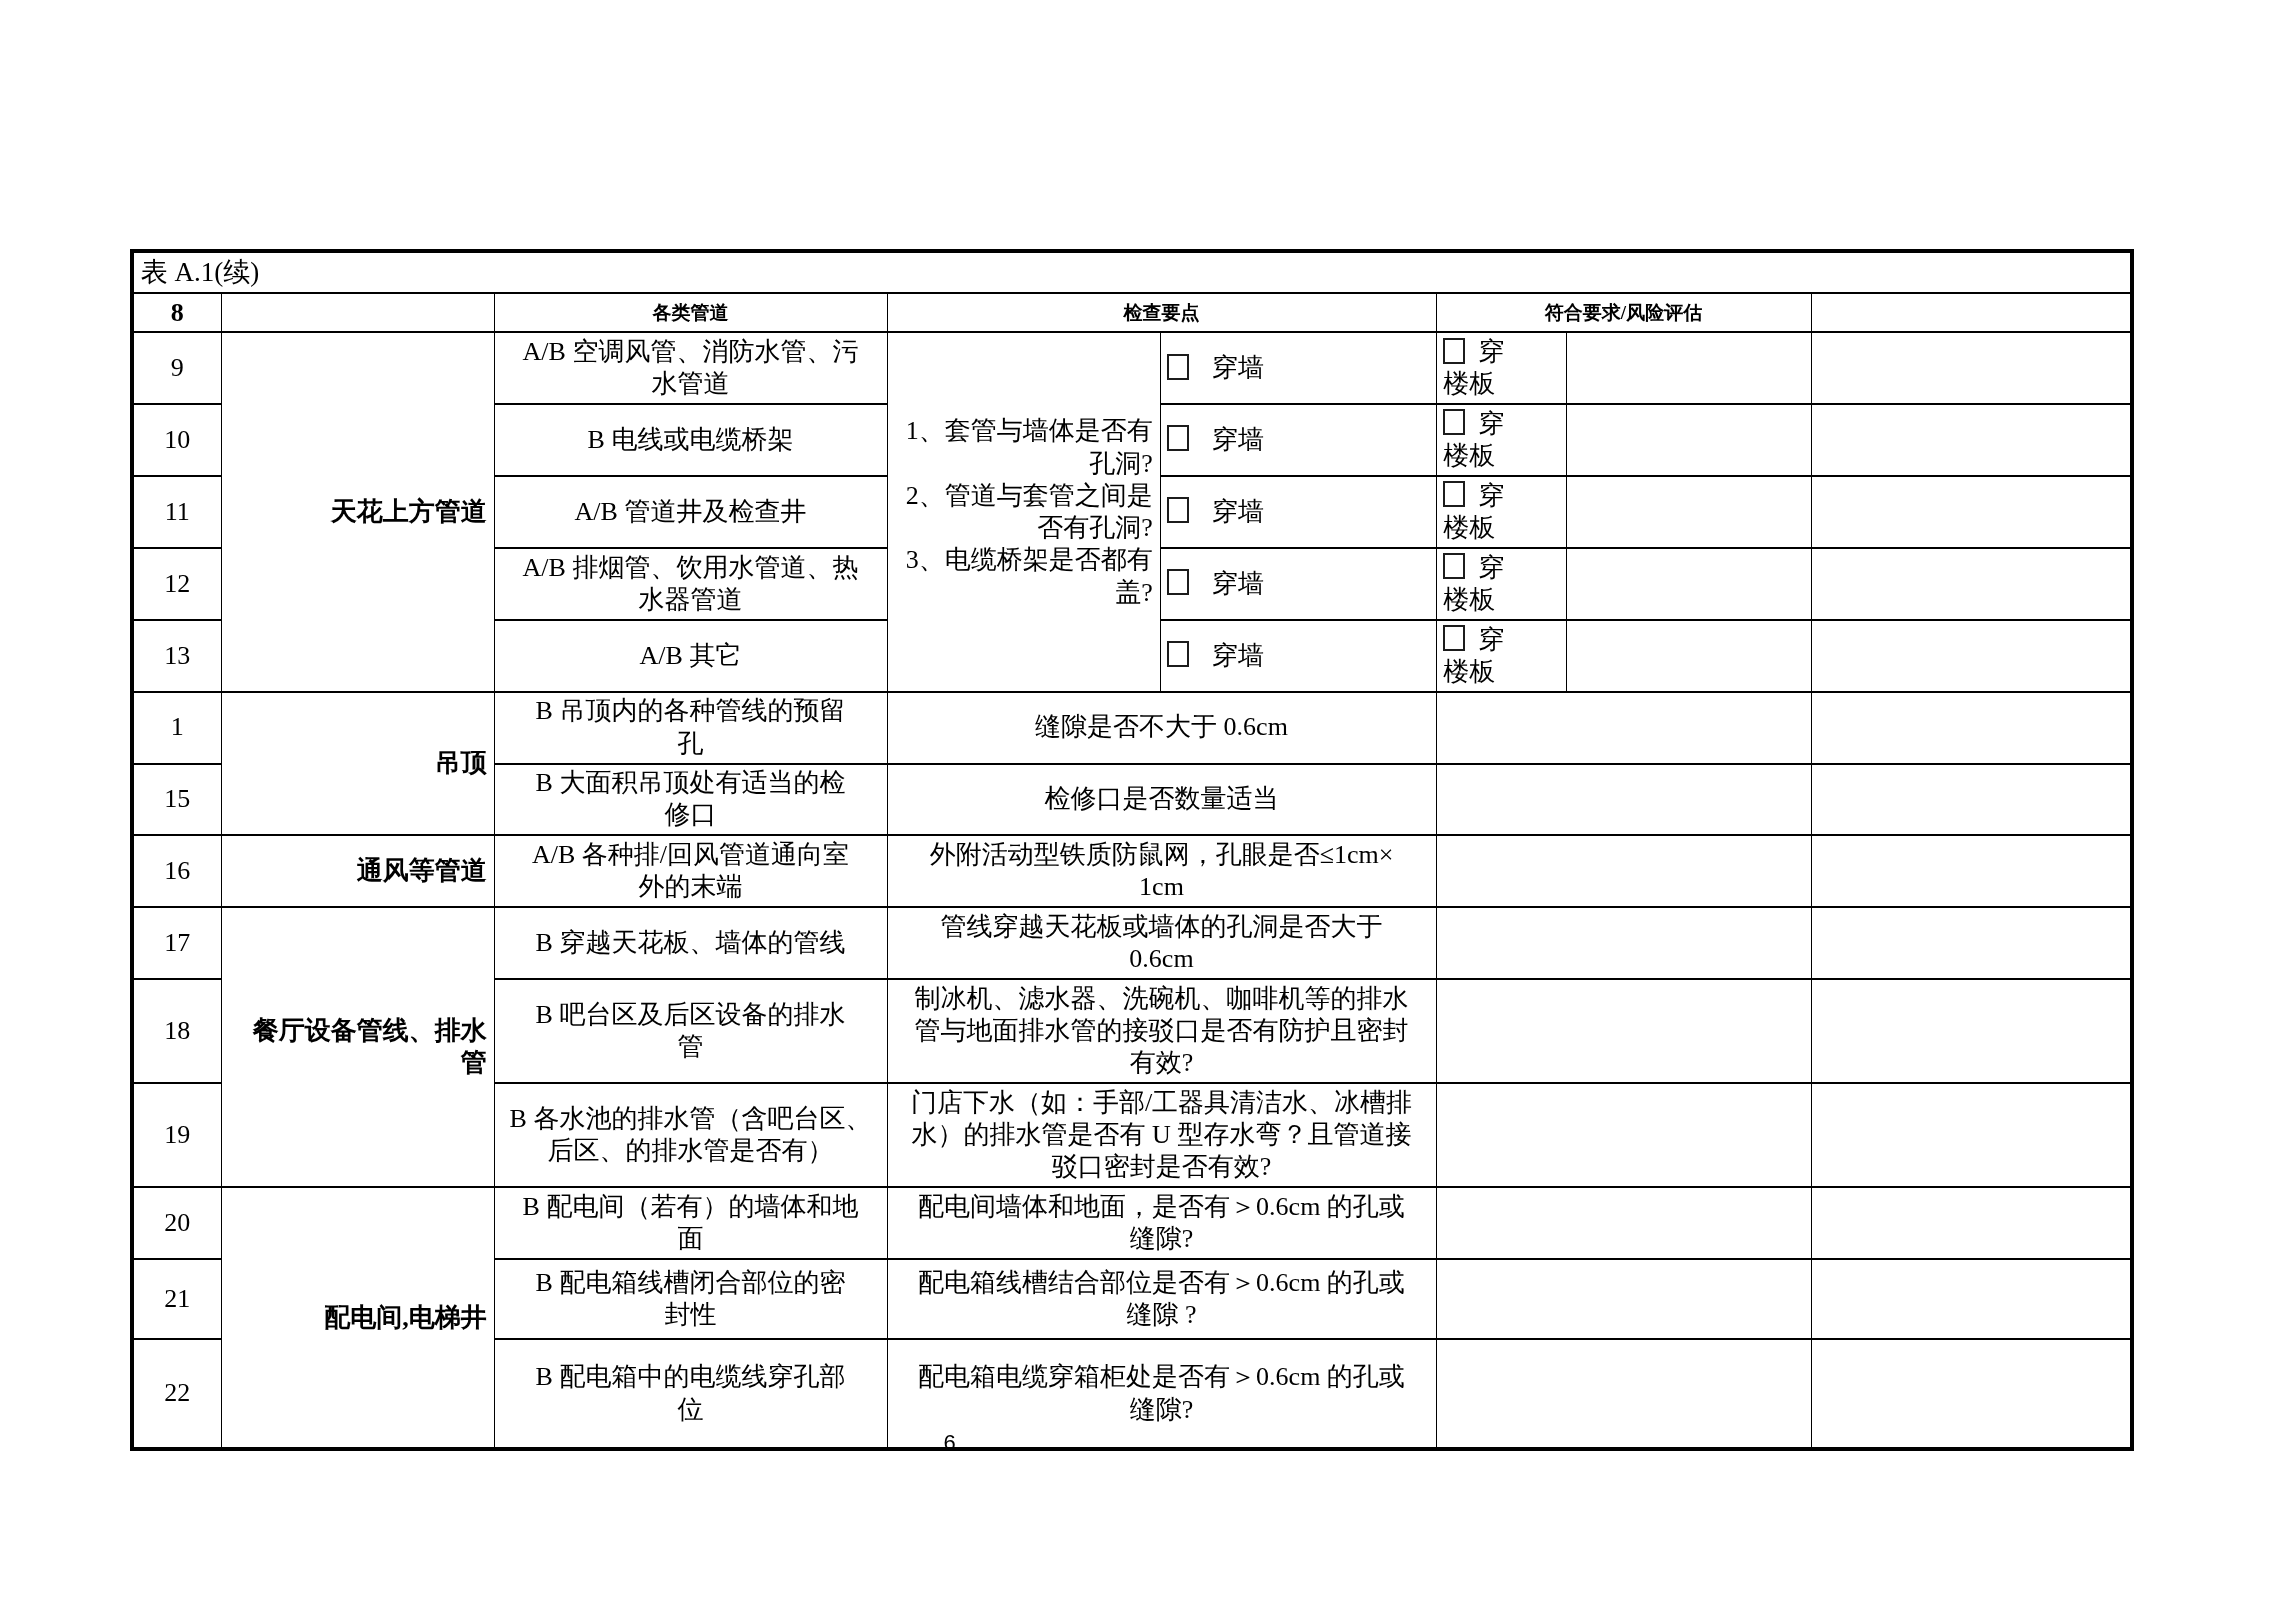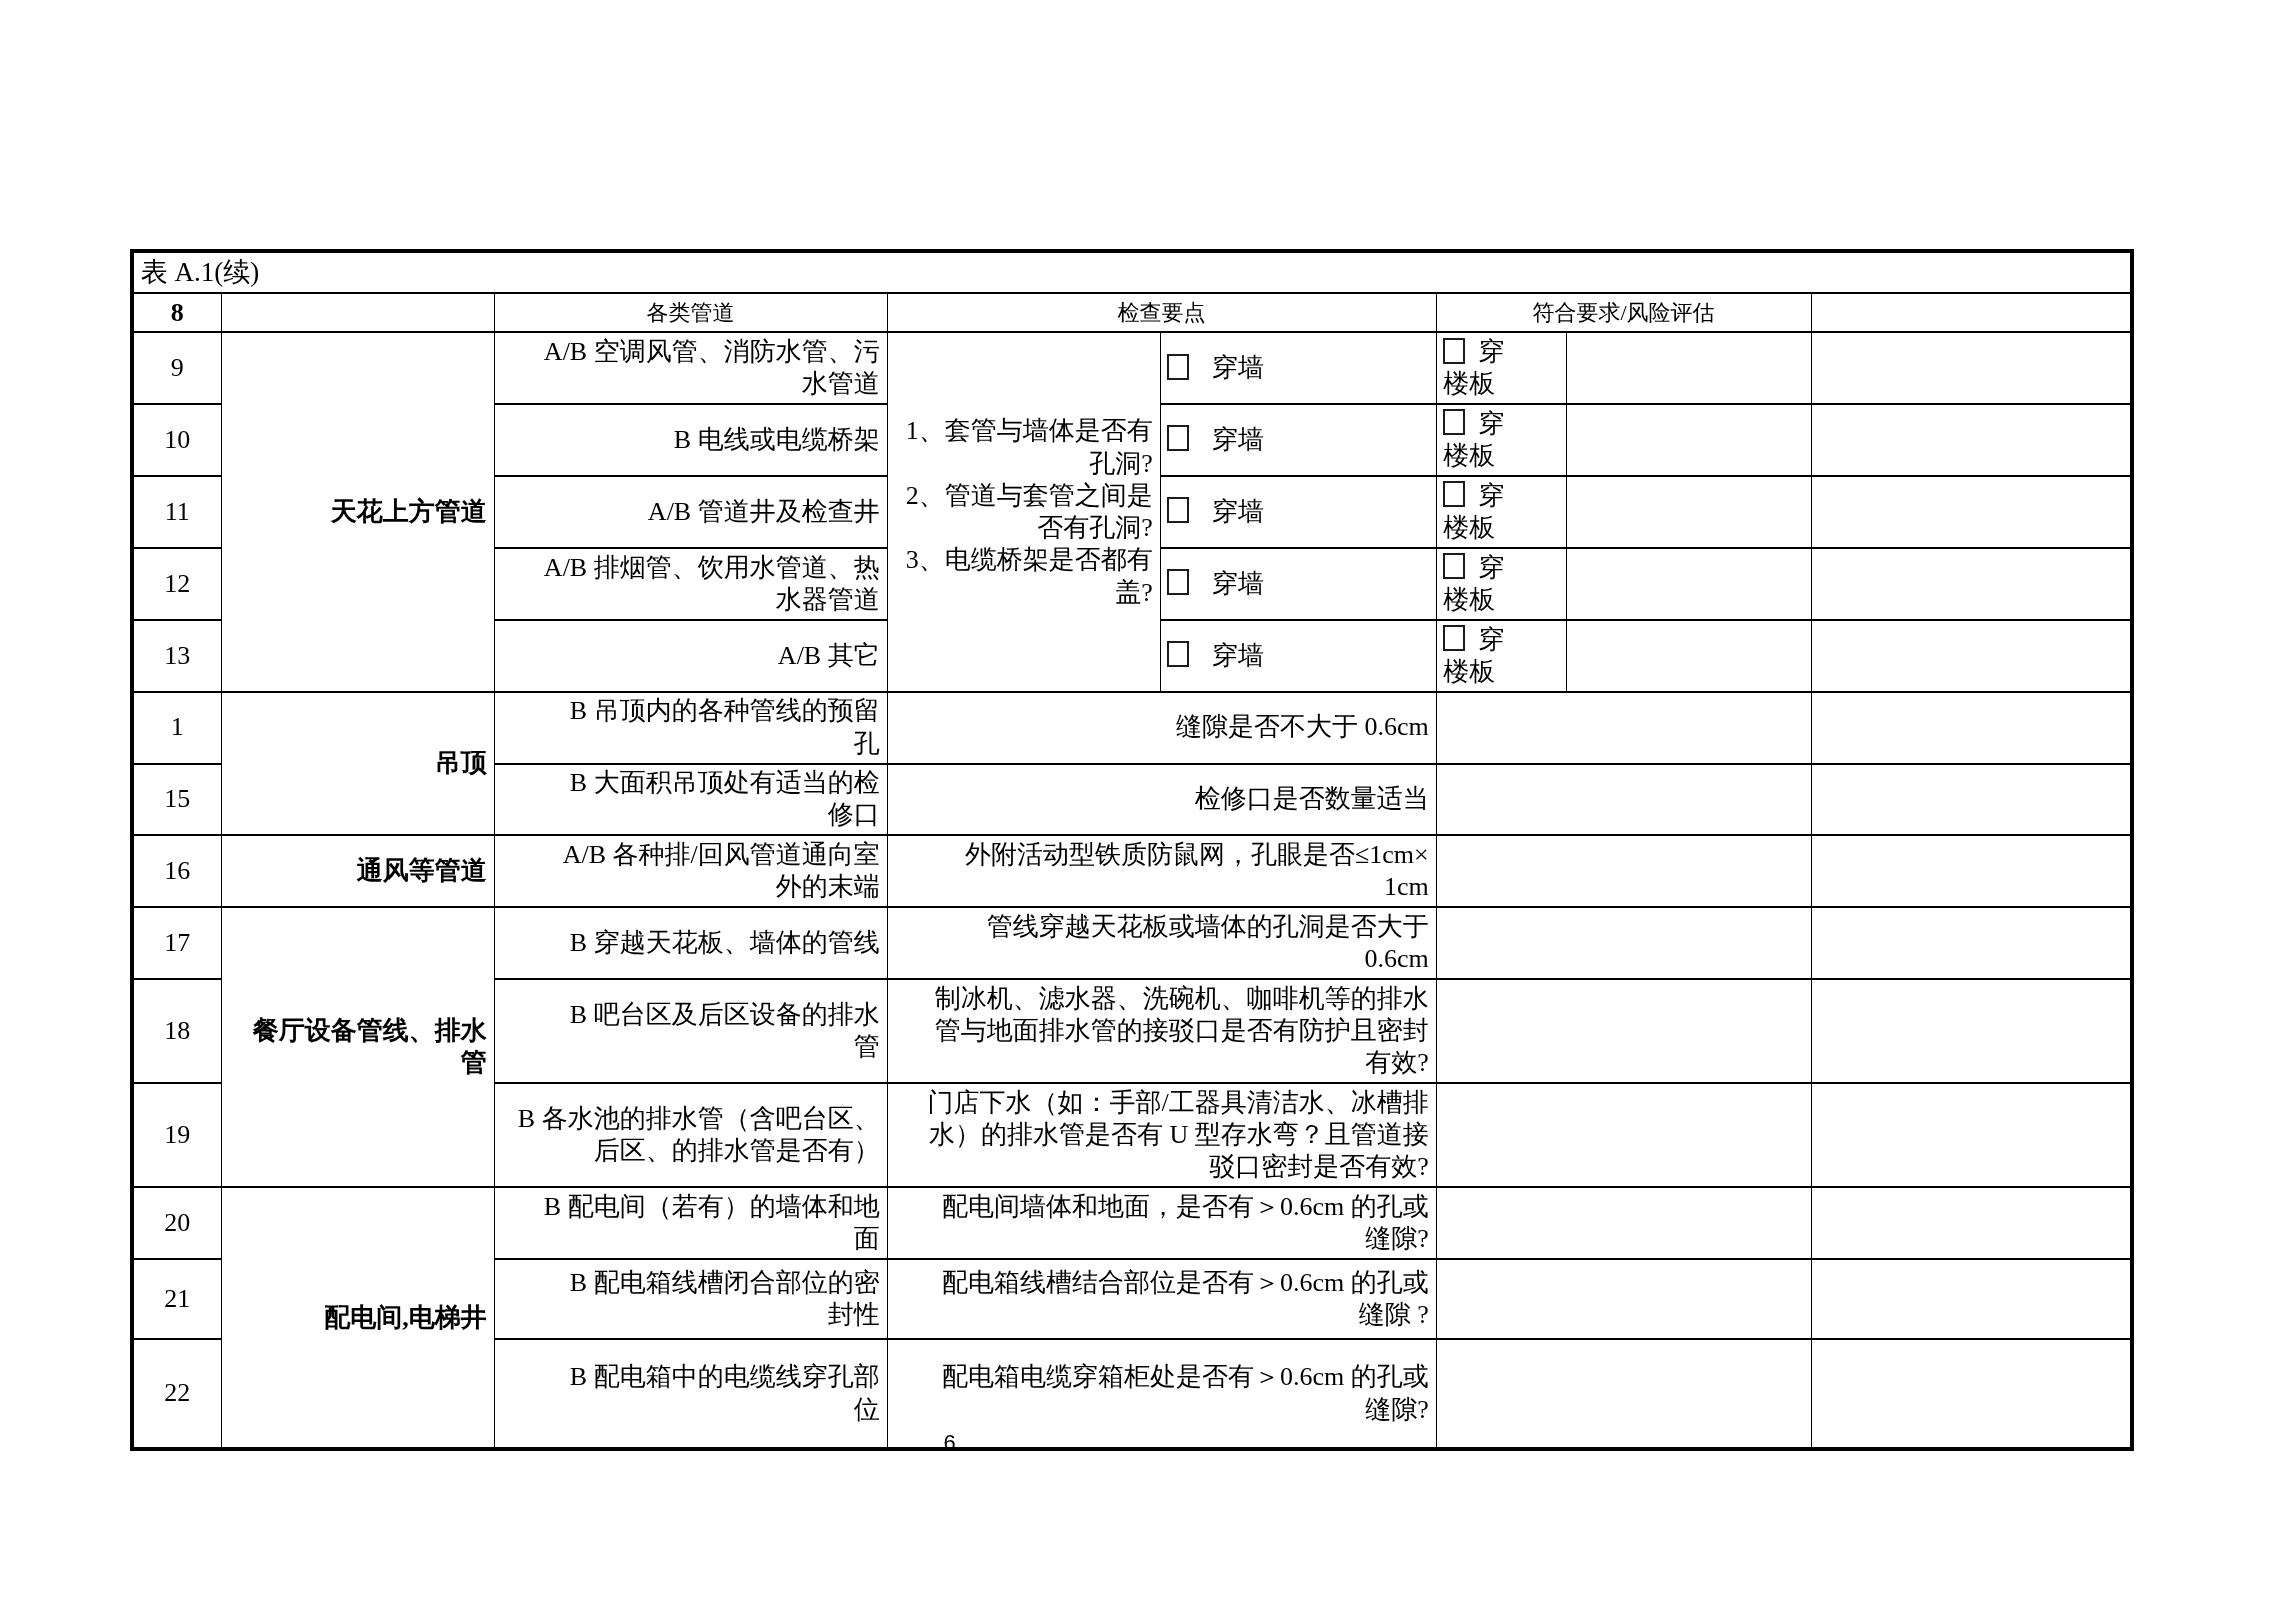--- a/index.html
+++ b/index.html
@@ -31,25 +31,25 @@
     padding:2.7px 6.8px;
     overflow:hidden;
   }
   td.title-cell{
     border-bottom:2px solid #000;
     padding-left:12.3px;
     font-size:27px;
     text-align:left;
   }
   .c{text-align:right;}
-  .l{text-align:right;}
+  .l{text-align:center;}
   .b{font-weight:bold;}
   .pre{white-space:pre-line;}
   .num{text-align:center;}
-  .hdr{font-weight:normal;text-align:center;font-size:22px;}
+  .hdr{font-weight:bold;text-align:center;font-size:19px;}
   .cbx{
     display:inline-block;
     width:17.7px;
     height:22px;
     border:2px solid #1c1c1c;
     vertical-align:-3.4px;
     background:#fff;
   }
   .cb-gap{margin-right:23px;}
   .cb-gap-sm{margin-right:13.6px;}

